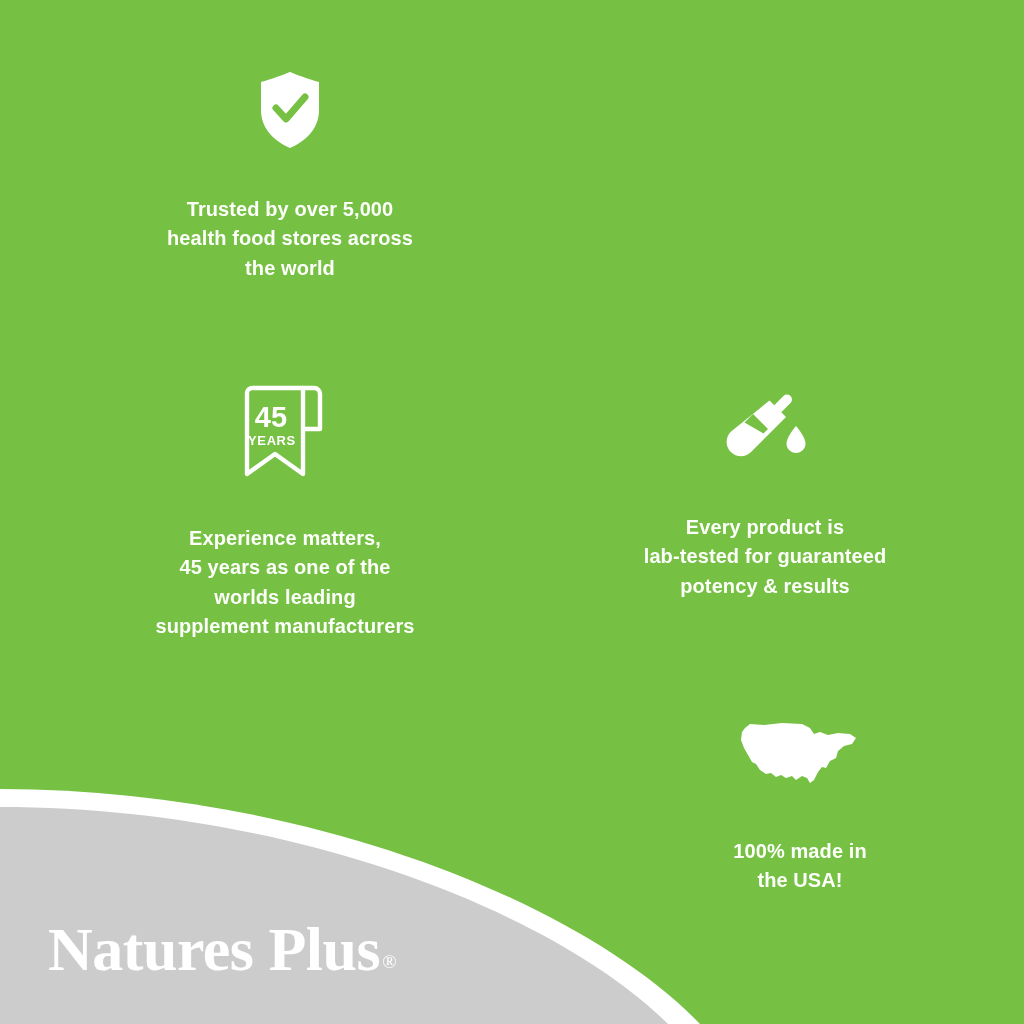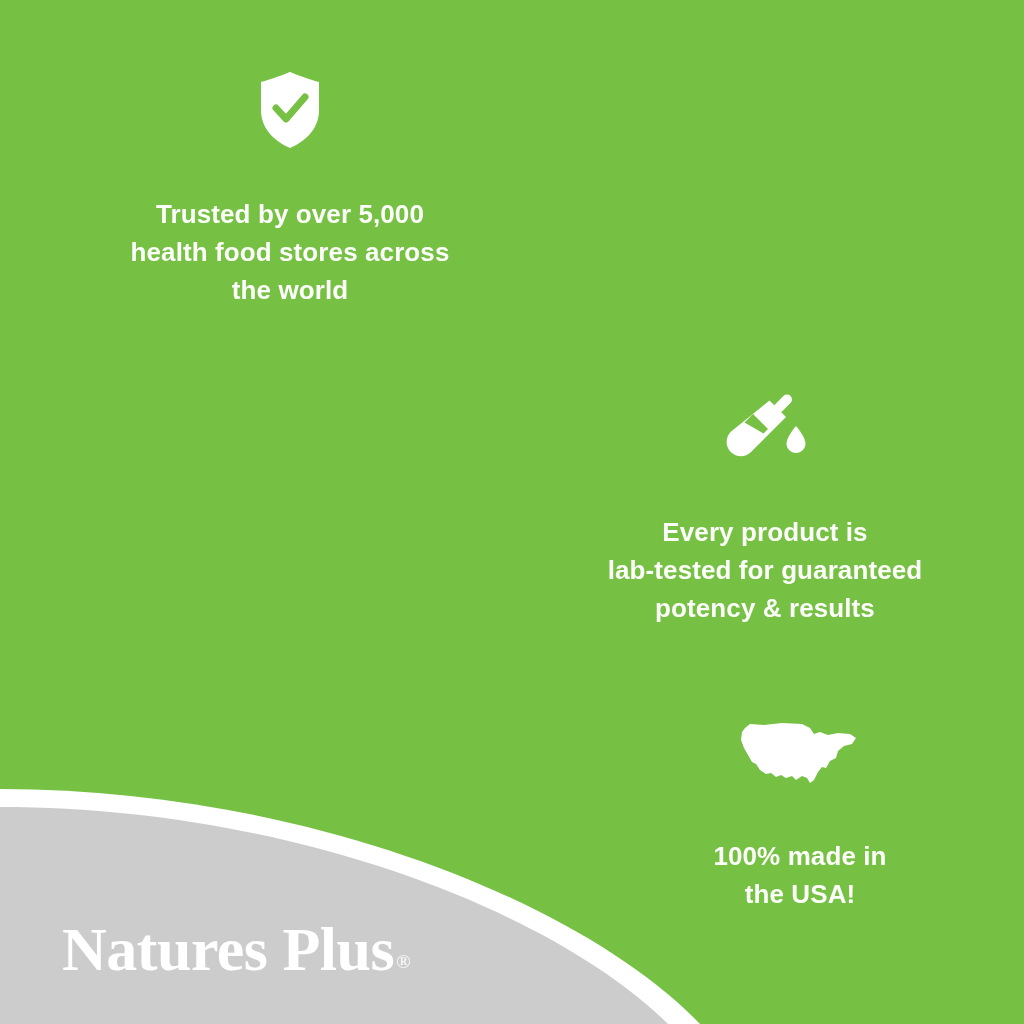--- a/index.html
+++ b/index.html
@@ -23,21 +23,21 @@
     position: absolute;
     text-align: center;
     color: #ffffff;
   }
   .feature-icon {
     display: block;
     margin: 0 auto;
     line-height: 0;
   }
   .feature-text {
-    font-size: 26px;
+    font-size: 20px;
     font-weight: 600;
     line-height: 1.47;
     letter-spacing: 0.1px;
     color: #fdfffb;
     white-space: pre-line;
   }
 
   
   #feature-trusted      { left: 40px;  top: 72px;  width: 500px; }
   #feature-trusted .feature-icon { margin-bottom: 47px; }
@@ -58,21 +58,21 @@
   #footer-curve {
     position: absolute;
     left: 0;
     top: 0;
     width: 1024px;
     height: 1024px;
     pointer-events: none;
   }
   #brand-logo {
     position: absolute;
-    left: 62px;
+    left: 48px;
     top: 918px;
     color: #ffffff;
     font-family: "Liberation Serif", serif;
     font-size: 62px;
     font-weight: 700;
     letter-spacing: -0.5px;
     line-height: 1;
     white-space: nowrap;
   }
   #brand-logo .reg {
@@ -94,20 +94,36 @@
         <path d="M31 0 C31 0 51 8 60 10 L60 38 C60 58 45 70 31 76 C17 70 2 58 2 38 L2 10 C11 8 31 0 31 0 Z" fill="#ffffff"></path>
         <path d="M17 36 L27 47 L46 25" fill="none" stroke="#76c043" stroke-width="7" stroke-linecap="round" stroke-linejoin="round"></path>
       </svg>
     </span>
     <div class="feature-text">Trusted by over 5,000
 health food stores across
 the world</div>
   </div>
 
 
+  <div class="feature" id="feature-experience">
+    <span class="feature-icon">
+      <svg width="88" height="92" viewBox="0 0 88 92" xmlns="http://www.w3.org/2000/svg">
+
+        <path d="M6 8 C6 5 8.5 3 11.5 3 L62 3 L62 89 L34 69 L6 89 Z" fill="none" stroke="#ffffff" stroke-width="4.4" stroke-linejoin="round"></path>
+
+        <path d="M62 3 L73 3 C76.5 3 79 5.5 79 9 L79 44 L62 44" fill="none" stroke="#ffffff" stroke-width="4.4" stroke-linejoin="round" stroke-linecap="round"></path>
+        <text x="30" y="42" fill="#ffffff" text-anchor="middle" font-family="Liberation Sans, sans-serif" font-size="29" font-weight="700">45</text>
+        <text x="31" y="60" fill="#ffffff" text-anchor="middle" font-family="Liberation Sans, sans-serif" font-size="13" font-weight="700" letter-spacing="0.6">YEARS</text>
+      </svg>
+    </span>
+    <div class="feature-text">Experience matters,
+45 years as one of the
+worlds leading
+supplement manufacturers</div>
+  </div>
 
   <div class="feature" id="feature-labtested">
     <span class="feature-icon">
       <svg width="86" height="72" viewBox="0 0 86 72" xmlns="http://www.w3.org/2000/svg">
         <g fill="#ffffff">
 
           <path d="M47.5 8.5 L64 25 L29 60 C23.4 65.6 14.4 65.6 8.8 60 C3.2 54.4 3.2 45.4 8.8 39.8 Z"></path>
 
           <rect x="51.5" y="-1" width="10" height="34" rx="5" transform="rotate(45 56.5 16)"></rect>
 

